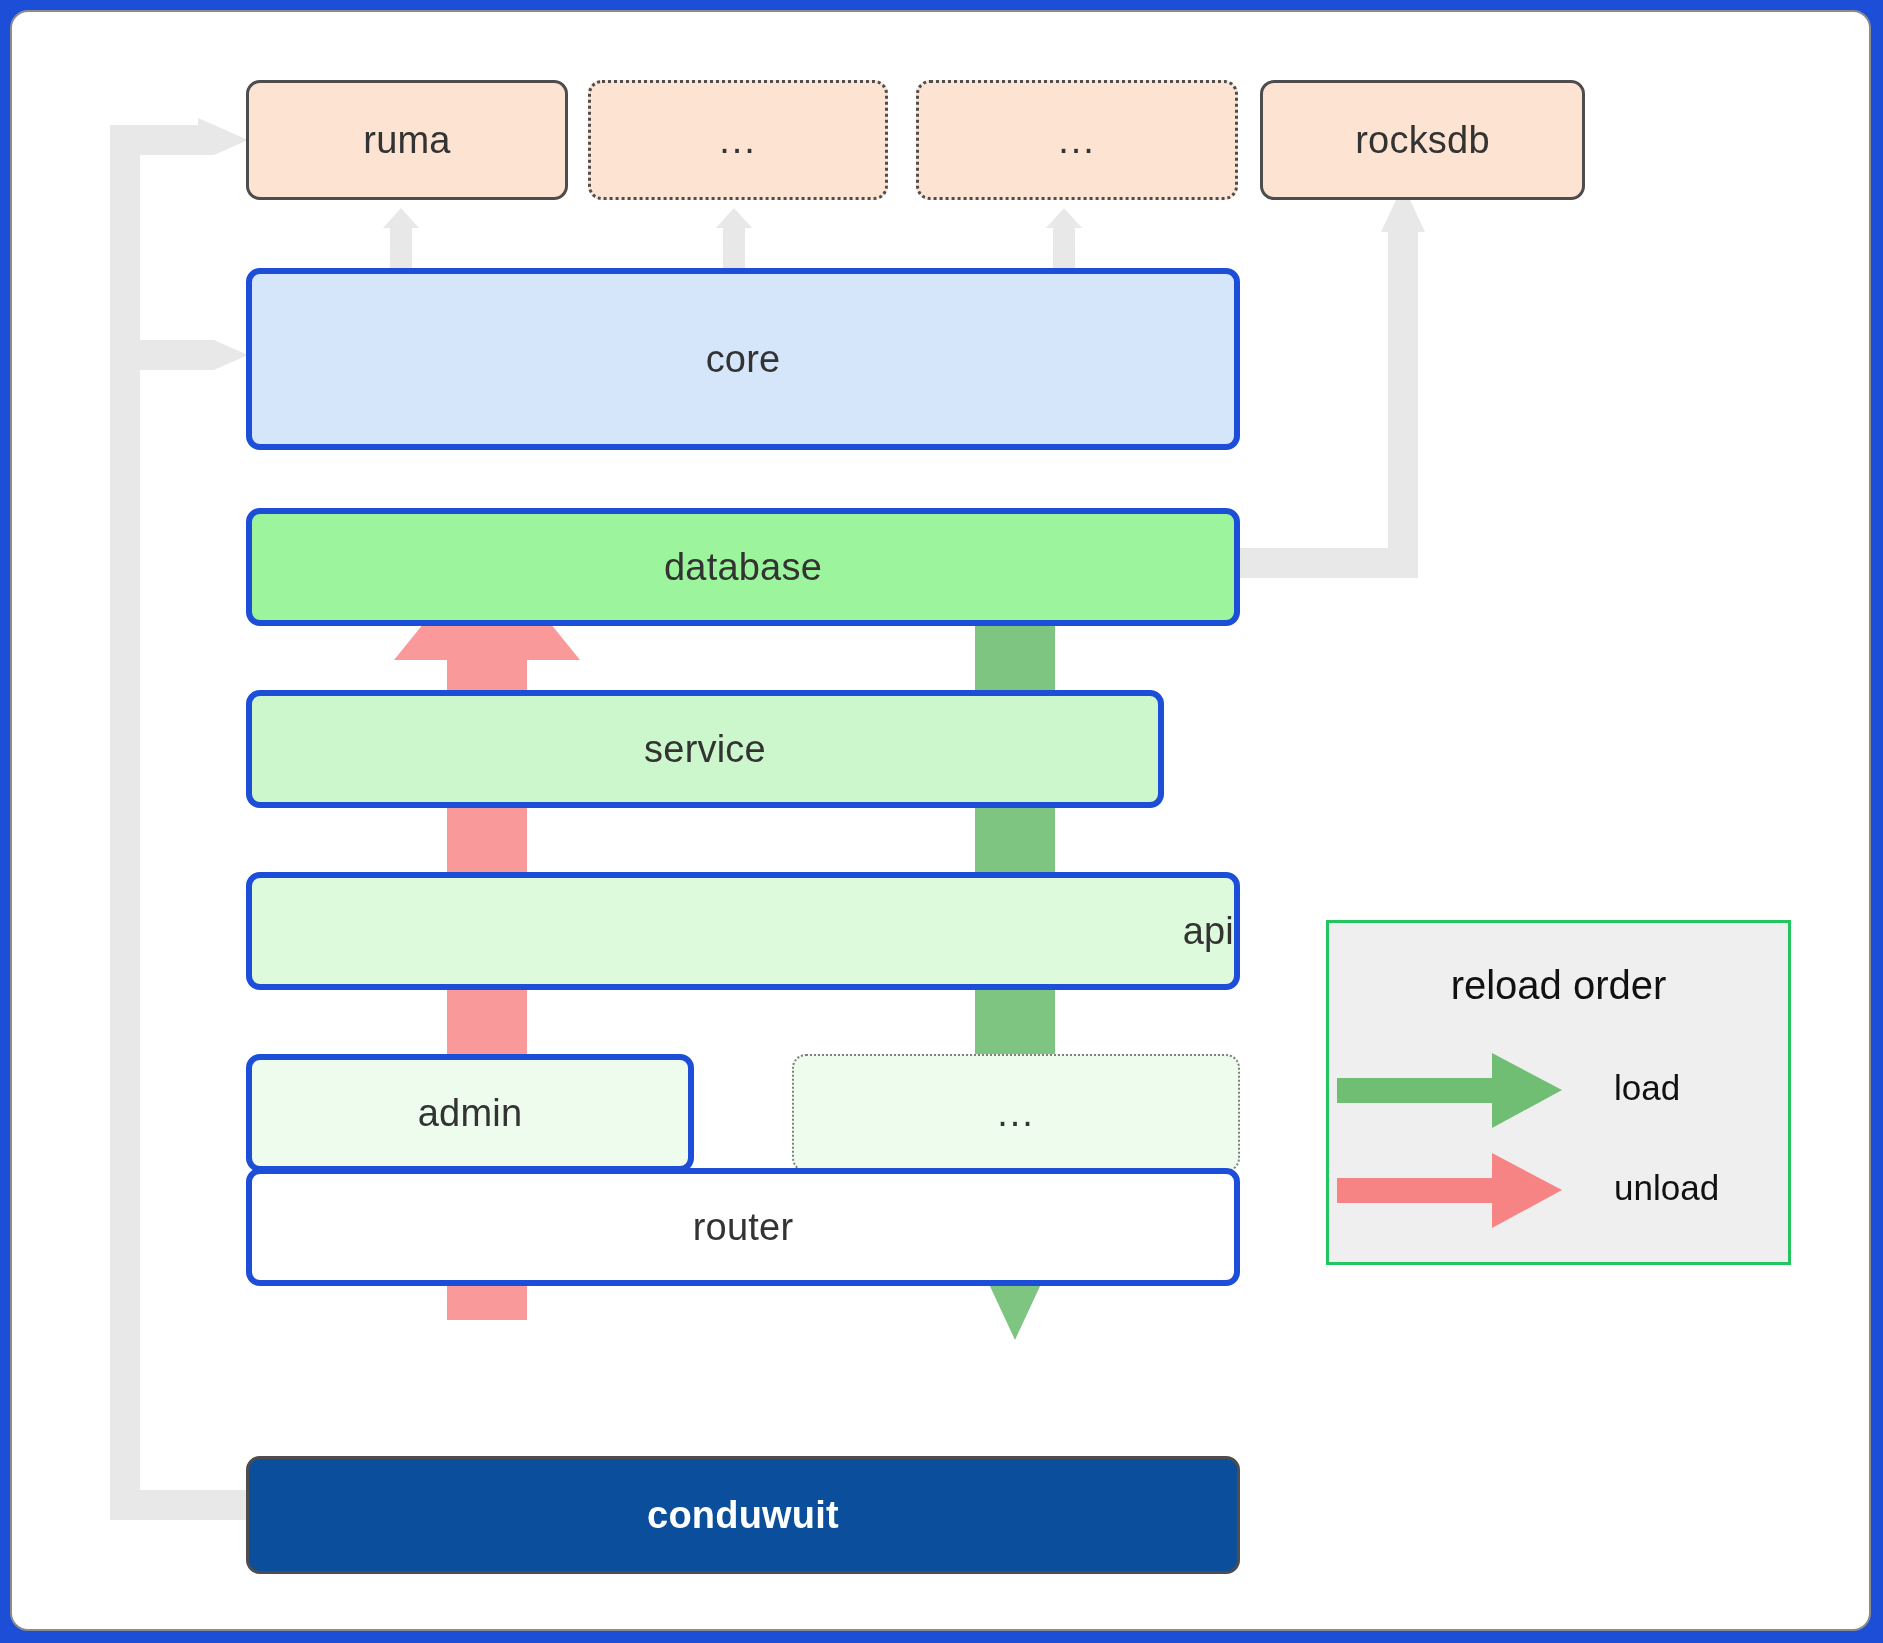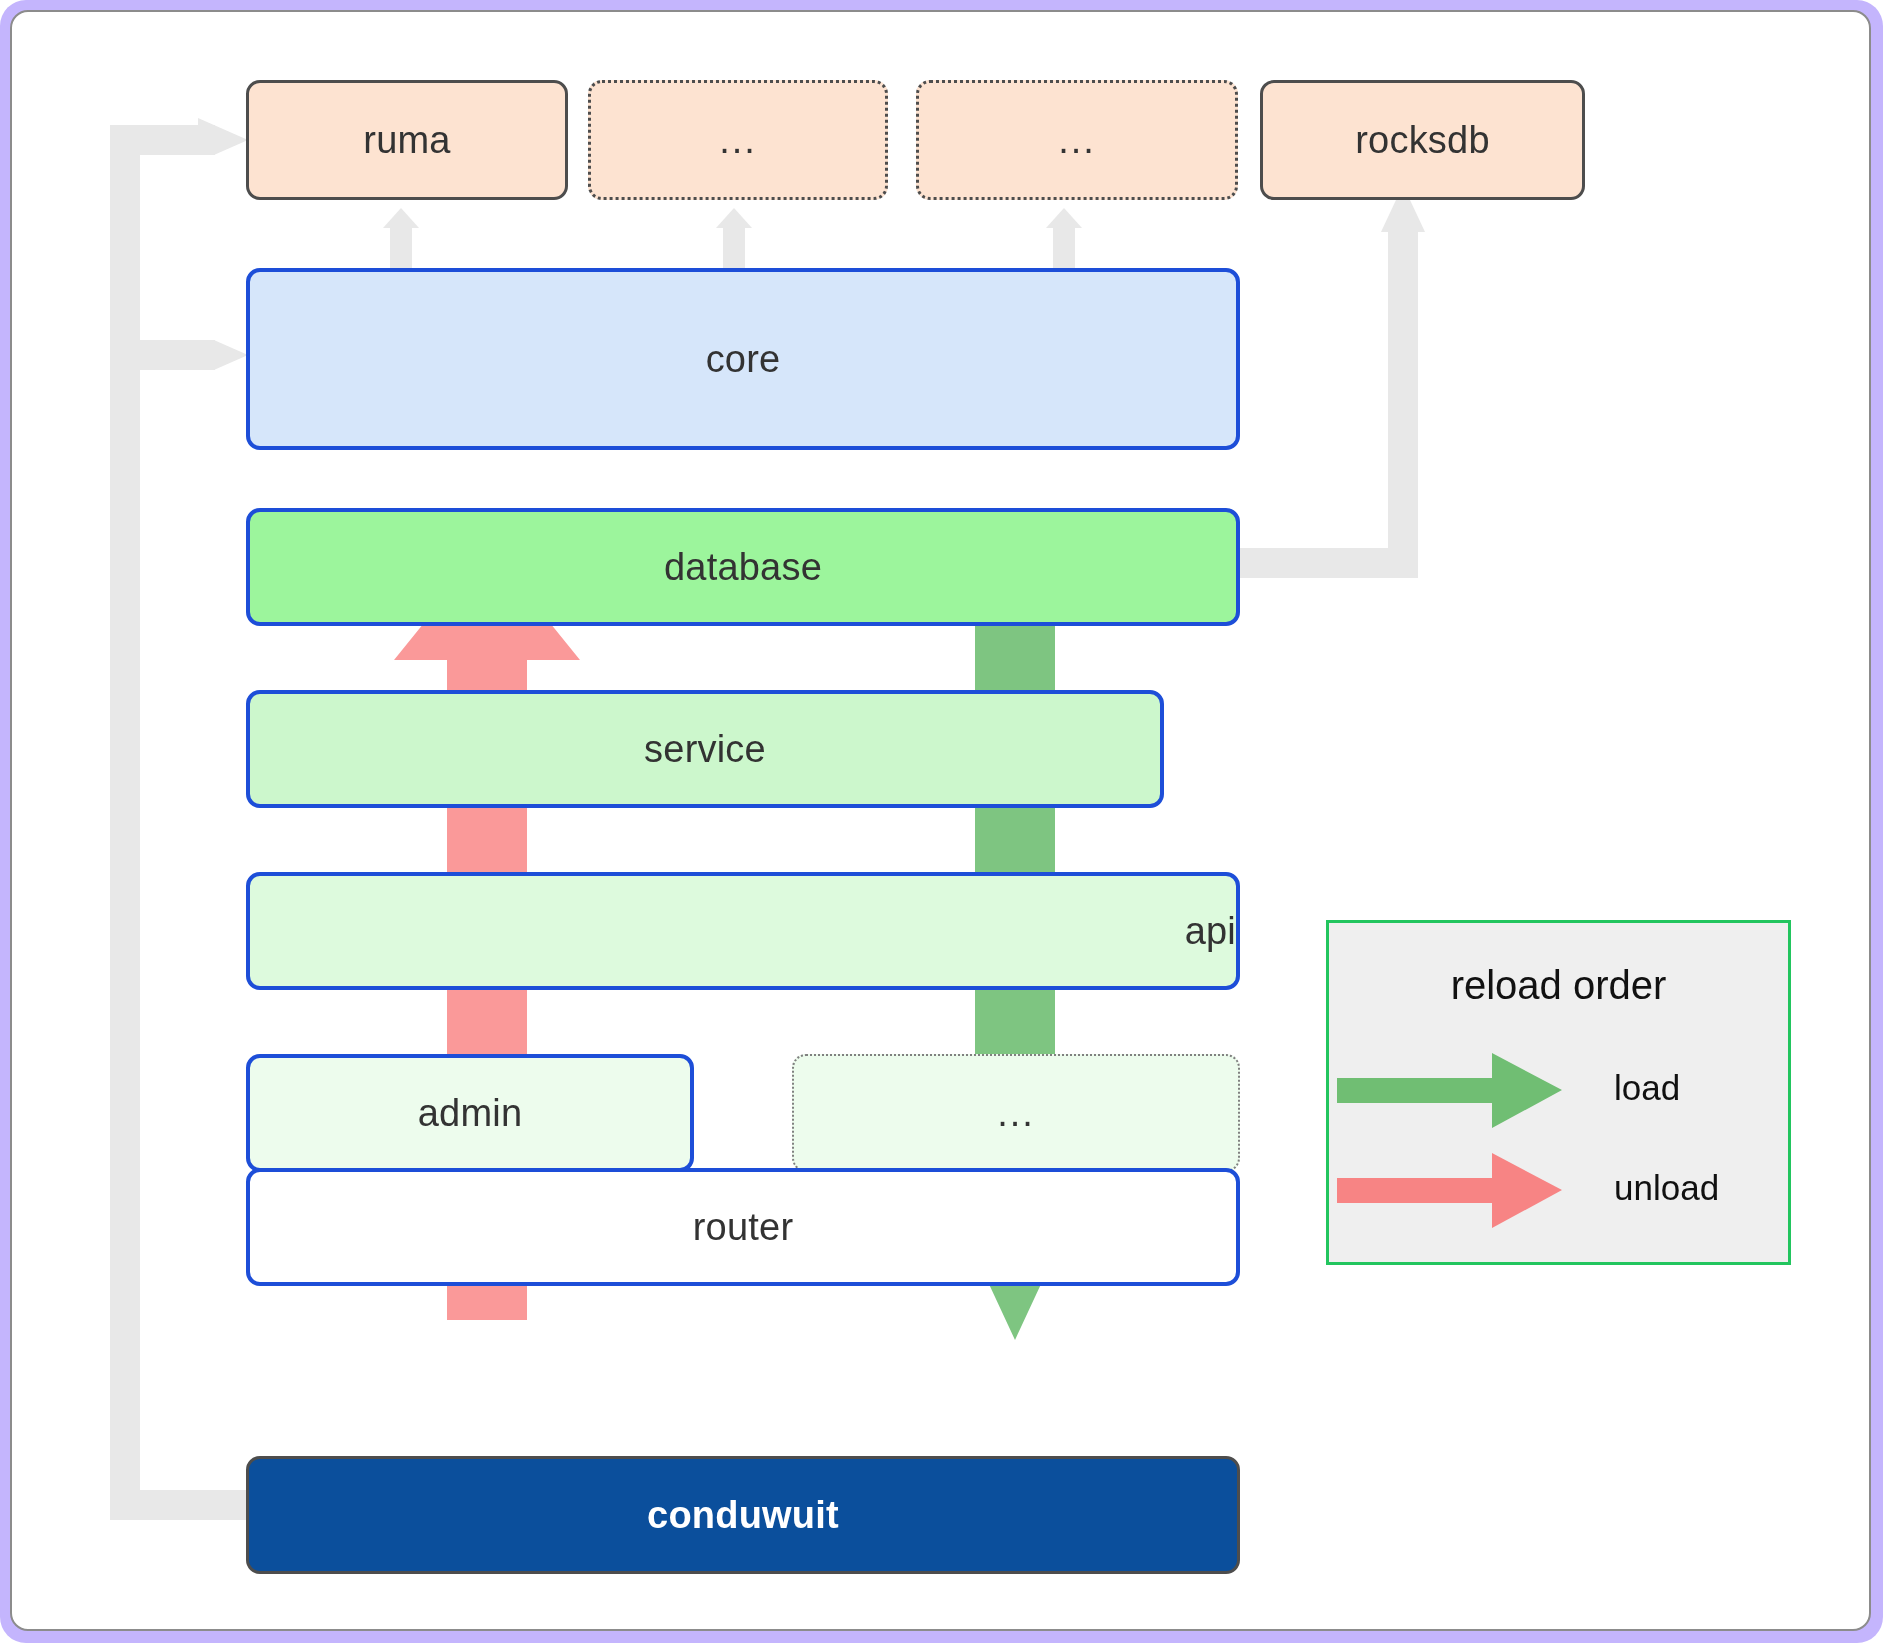--- a/index.html
+++ b/index.html
@@ -5,23 +5,22 @@
   html, body {
     margin: 0;
     padding: 0;
     background: #ffffff;
     font-family: "Liberation Sans", sans-serif;
   }
   #page {
     position: relative;
     width: 1883px;
     height: 1643px;
-    background: #c4b5fd;
+    background: #1d4ed8;
     overflow: hidden;
-    border-radius: 26px;
   }
   #frame {
     position: absolute;
     left: 10px;
     top: 10px;
     width: 1861px;
     height: 1621px;
     border: 2px solid #8c8c8c;
     border-radius: 18px;
     box-sizing: border-box;
@@ -38,21 +37,21 @@
     box-sizing: border-box;
     display: flex;
     align-items: center;
     justify-content: center;
     border-radius: 14px;
     font-size: 38px;
     color: #333333;
     letter-spacing: 0.2px;
   }
   .node-dark-border { border: 3px solid #4d4d4d; }
-  .node-gray-border { border: 4px solid #1d4ed8; }
+  .node-gray-border { border: 6px solid #1d4ed8; }
   .node-dotted-dark { border: 3px dotted #4d4d4d; }
   .node-dotted-gray { border: 2px dotted #808080; }
 
   .peach { background: #fde3d1; }
   .blue  { background: #d6e6fa; }
   .g1    { background: #9cf59c; }
   .g2    { background: #ccf7cc; }
   .g3    { background: #ddfadd; }
   .g4    { background: #edfced; }
   .white { background: #ffffff; }

